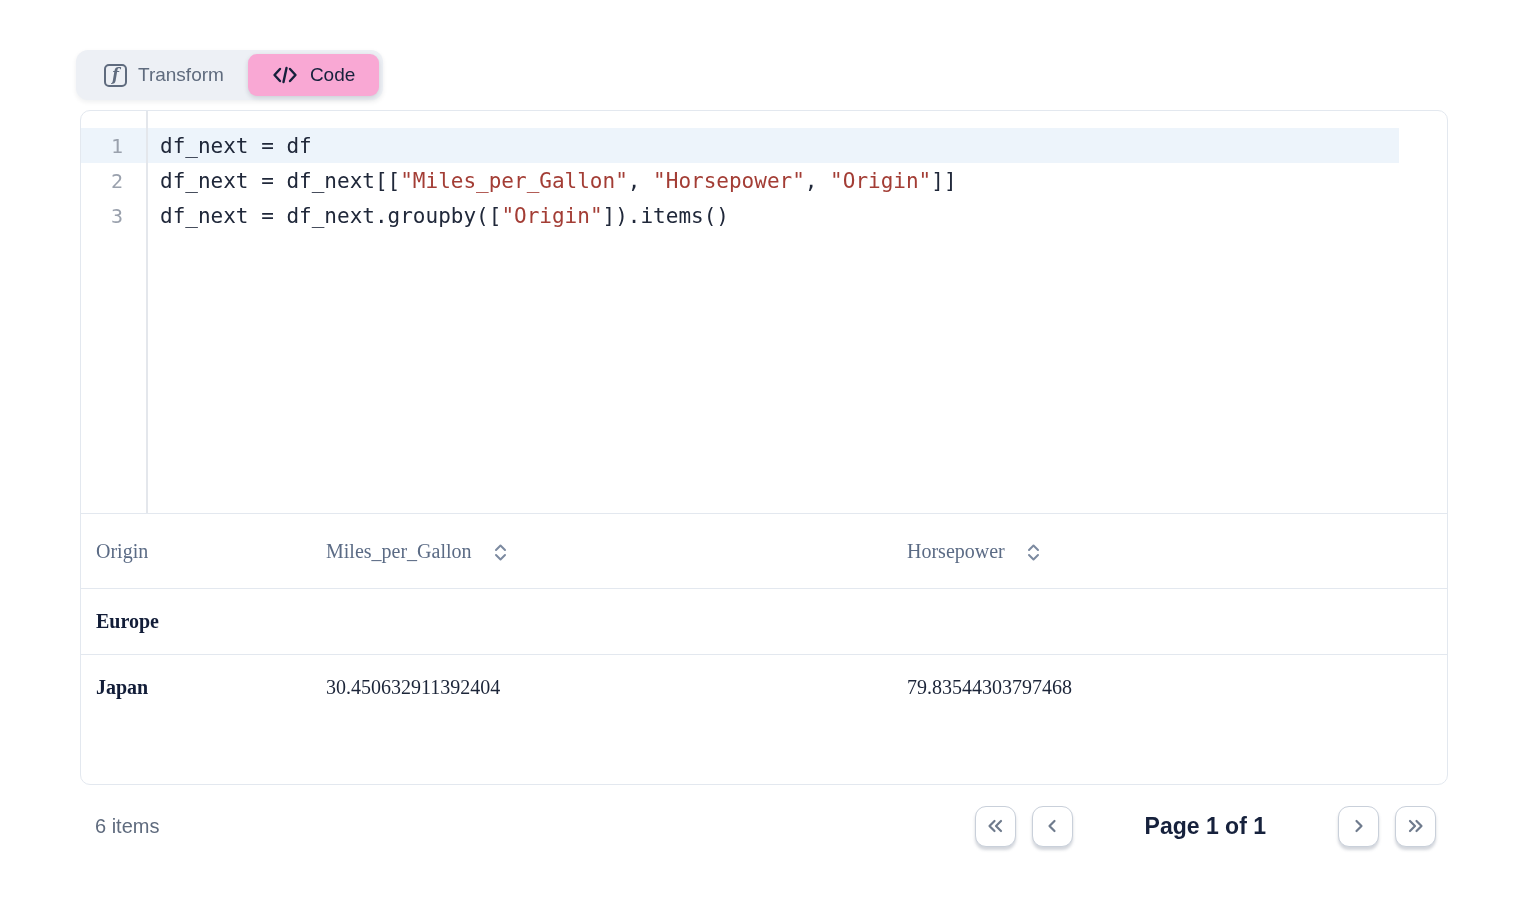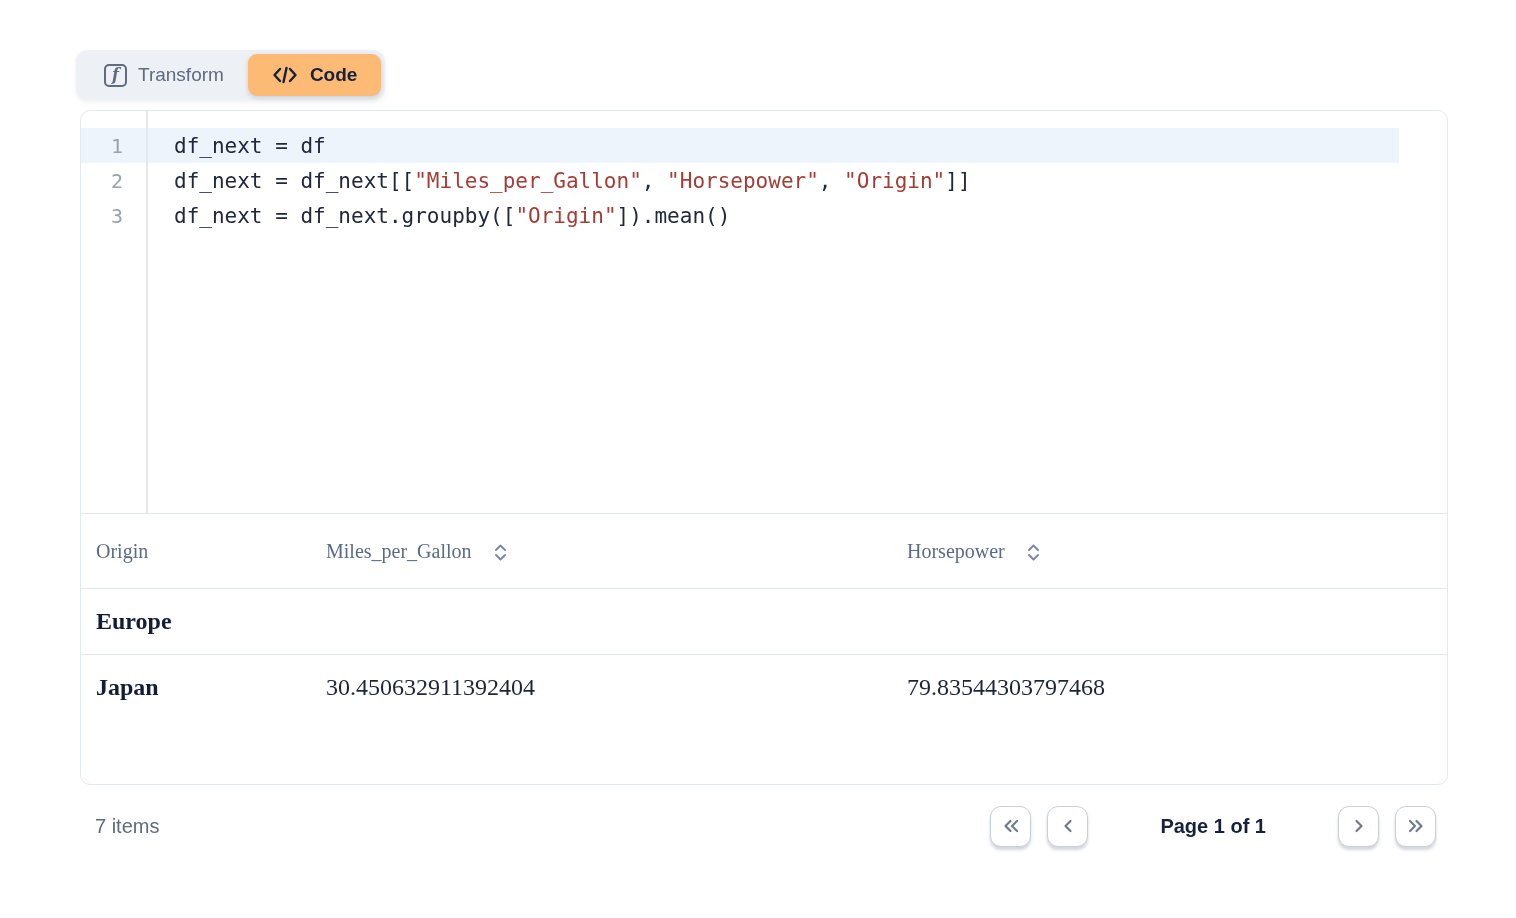--- a/index.html
+++ b/index.html
@@ -32,23 +32,23 @@
     align-items: center;
     gap: 11px;
     padding: 0 24px;
     border-radius: 9px;
     font-size: 19px;
     cursor: pointer;
     white-space: nowrap;
   }
   .tab.inactive { color: #5f6b7e; font-weight: 500; }
   .tab.active {
-    background: #fdba74;
+    background: #f9a8d4;
     color: #16213c;
-    font-weight: 700;
+    font-weight: 400;
     box-shadow: 0 2px 5px rgba(15, 23, 42, 0.15);
     gap: 12px;
   }
   .fn-icon {
     width: 23px; height: 23px;
     border: 2px solid #5f6b7e;
     border-radius: 5px;
     display: flex; align-items: center; justify-content: center;
     font-family: "DejaVu Serif", serif;
     font-style: italic;
@@ -104,40 +104,40 @@
     z-index: -1;
   }
   .line-number {
     flex: 0 0 65px;
     padding-right: 23px;
     text-align: right;
     color: #9aa1ad;
     font-size: 20px;
   }
   .line-code {
-    padding-left: 28px;
+    padding-left: 14px;
     white-space: pre;
     color: #20283a;
   }
   .seg-plain { color: #20283a; }
   .seg-string { color: #a33d35; }
 
   
   .data-table { width: 100%; }
   .t-row {
     display: grid;
     grid-template-columns: 230px 581px 1fr;
     align-items: center;
     padding-left: 15px;
     border-top: 1.5px solid #e3e8ef;
     font-family: Liberation Serif, serif;
   }
   .t-head { height: 75px; color: #5b6b85; font-size: 20px; }
   .t-head .t-cell { display: flex; align-items: center; gap: 21px; }
-  .t-body-row { height: 66px; font-size: 24px; color: #1c2539; }
+  .t-body-row { height: 66px; font-size: 20px; color: #1c2539; }
   .t-body-row .t-cell:first-child { font-weight: 700; color: #121d38; }
   .sort-icon { display: flex; align-items: center; margin-top: 2px; }
 
   
   .footer {
     position: absolute;
     left: 80px;
     top: 790px;
     width: 1368px;
     height: 72px;
@@ -161,21 +161,21 @@
     background: #ffffff;
     border: 1.5px solid #c9d0da;
     border-radius: 11px;
     display: flex;
     align-items: center;
     justify-content: center;
     cursor: pointer;
     box-shadow: 0 3px 3px rgba(110, 120, 140, 0.30);
   }
   .page-label {
-    font-size: 20px;
+    font-size: 23px;
     font-weight: 700;
     color: #16213c;
     margin: 0 56px;
     white-space: nowrap;
   }
   svg { display: block; }
 </style>
 </head>
 <body>
 
@@ -206,21 +206,21 @@
           <div class="code-line active">
     <span class="line-number">1</span>
     <span class="line-code"><span class="seg-plain">df_next = df</span></span>
   </div>
           <div class="code-line">
     <span class="line-number">2</span>
     <span class="line-code"><span class="seg-plain">df_next = df_next[[</span><span class="seg-string">"Miles_per_Gallon"</span><span class="seg-plain">, </span><span class="seg-string">"Horsepower"</span><span class="seg-plain">, </span><span class="seg-string">"Origin"</span><span class="seg-plain">]]</span></span>
   </div>
           <div class="code-line">
     <span class="line-number">3</span>
-    <span class="line-code"><span class="seg-plain">df_next = df_next.groupby([</span><span class="seg-string">"Origin"</span><span class="seg-plain">]).mean()</span></span>
+    <span class="line-code"><span class="seg-plain">df_next = df_next.groupby([</span><span class="seg-string">"Origin"</span><span class="seg-plain">]).items()</span></span>
   </div>
         </div>
     </div>
 
     <div class="data-table">
       <div class="t-row t-head">
         <div class="t-cell">
           <span>Origin</span>
         </div>
         <div class="t-cell">
@@ -250,21 +250,21 @@
     <div class="t-cell">Japan</div>
     <div class="t-cell">30.450632911392404</div>
     <div class="t-cell">79.83544303797468</div>
   </div>
         </div>
     </div>
 
   </div>
 
   <div class="footer">
-    <div class="items-count">7 items</div>
+    <div class="items-count">6 items</div>
     <div class="pagination">
       <div class="page-btn">
         <span>
           <svg width="20" height="18" viewBox="0 0 20 18" fill="none" stroke="#6f7b8d" stroke-width="2.2" stroke-linecap="round" stroke-linejoin="round">
             <polyline points="9.5,4 4.5,9 9.5,14"></polyline>
             <polyline points="16,4 11,9 16,14"></polyline>
           </svg>
         </span>
       </div>
       <div class="page-btn">

